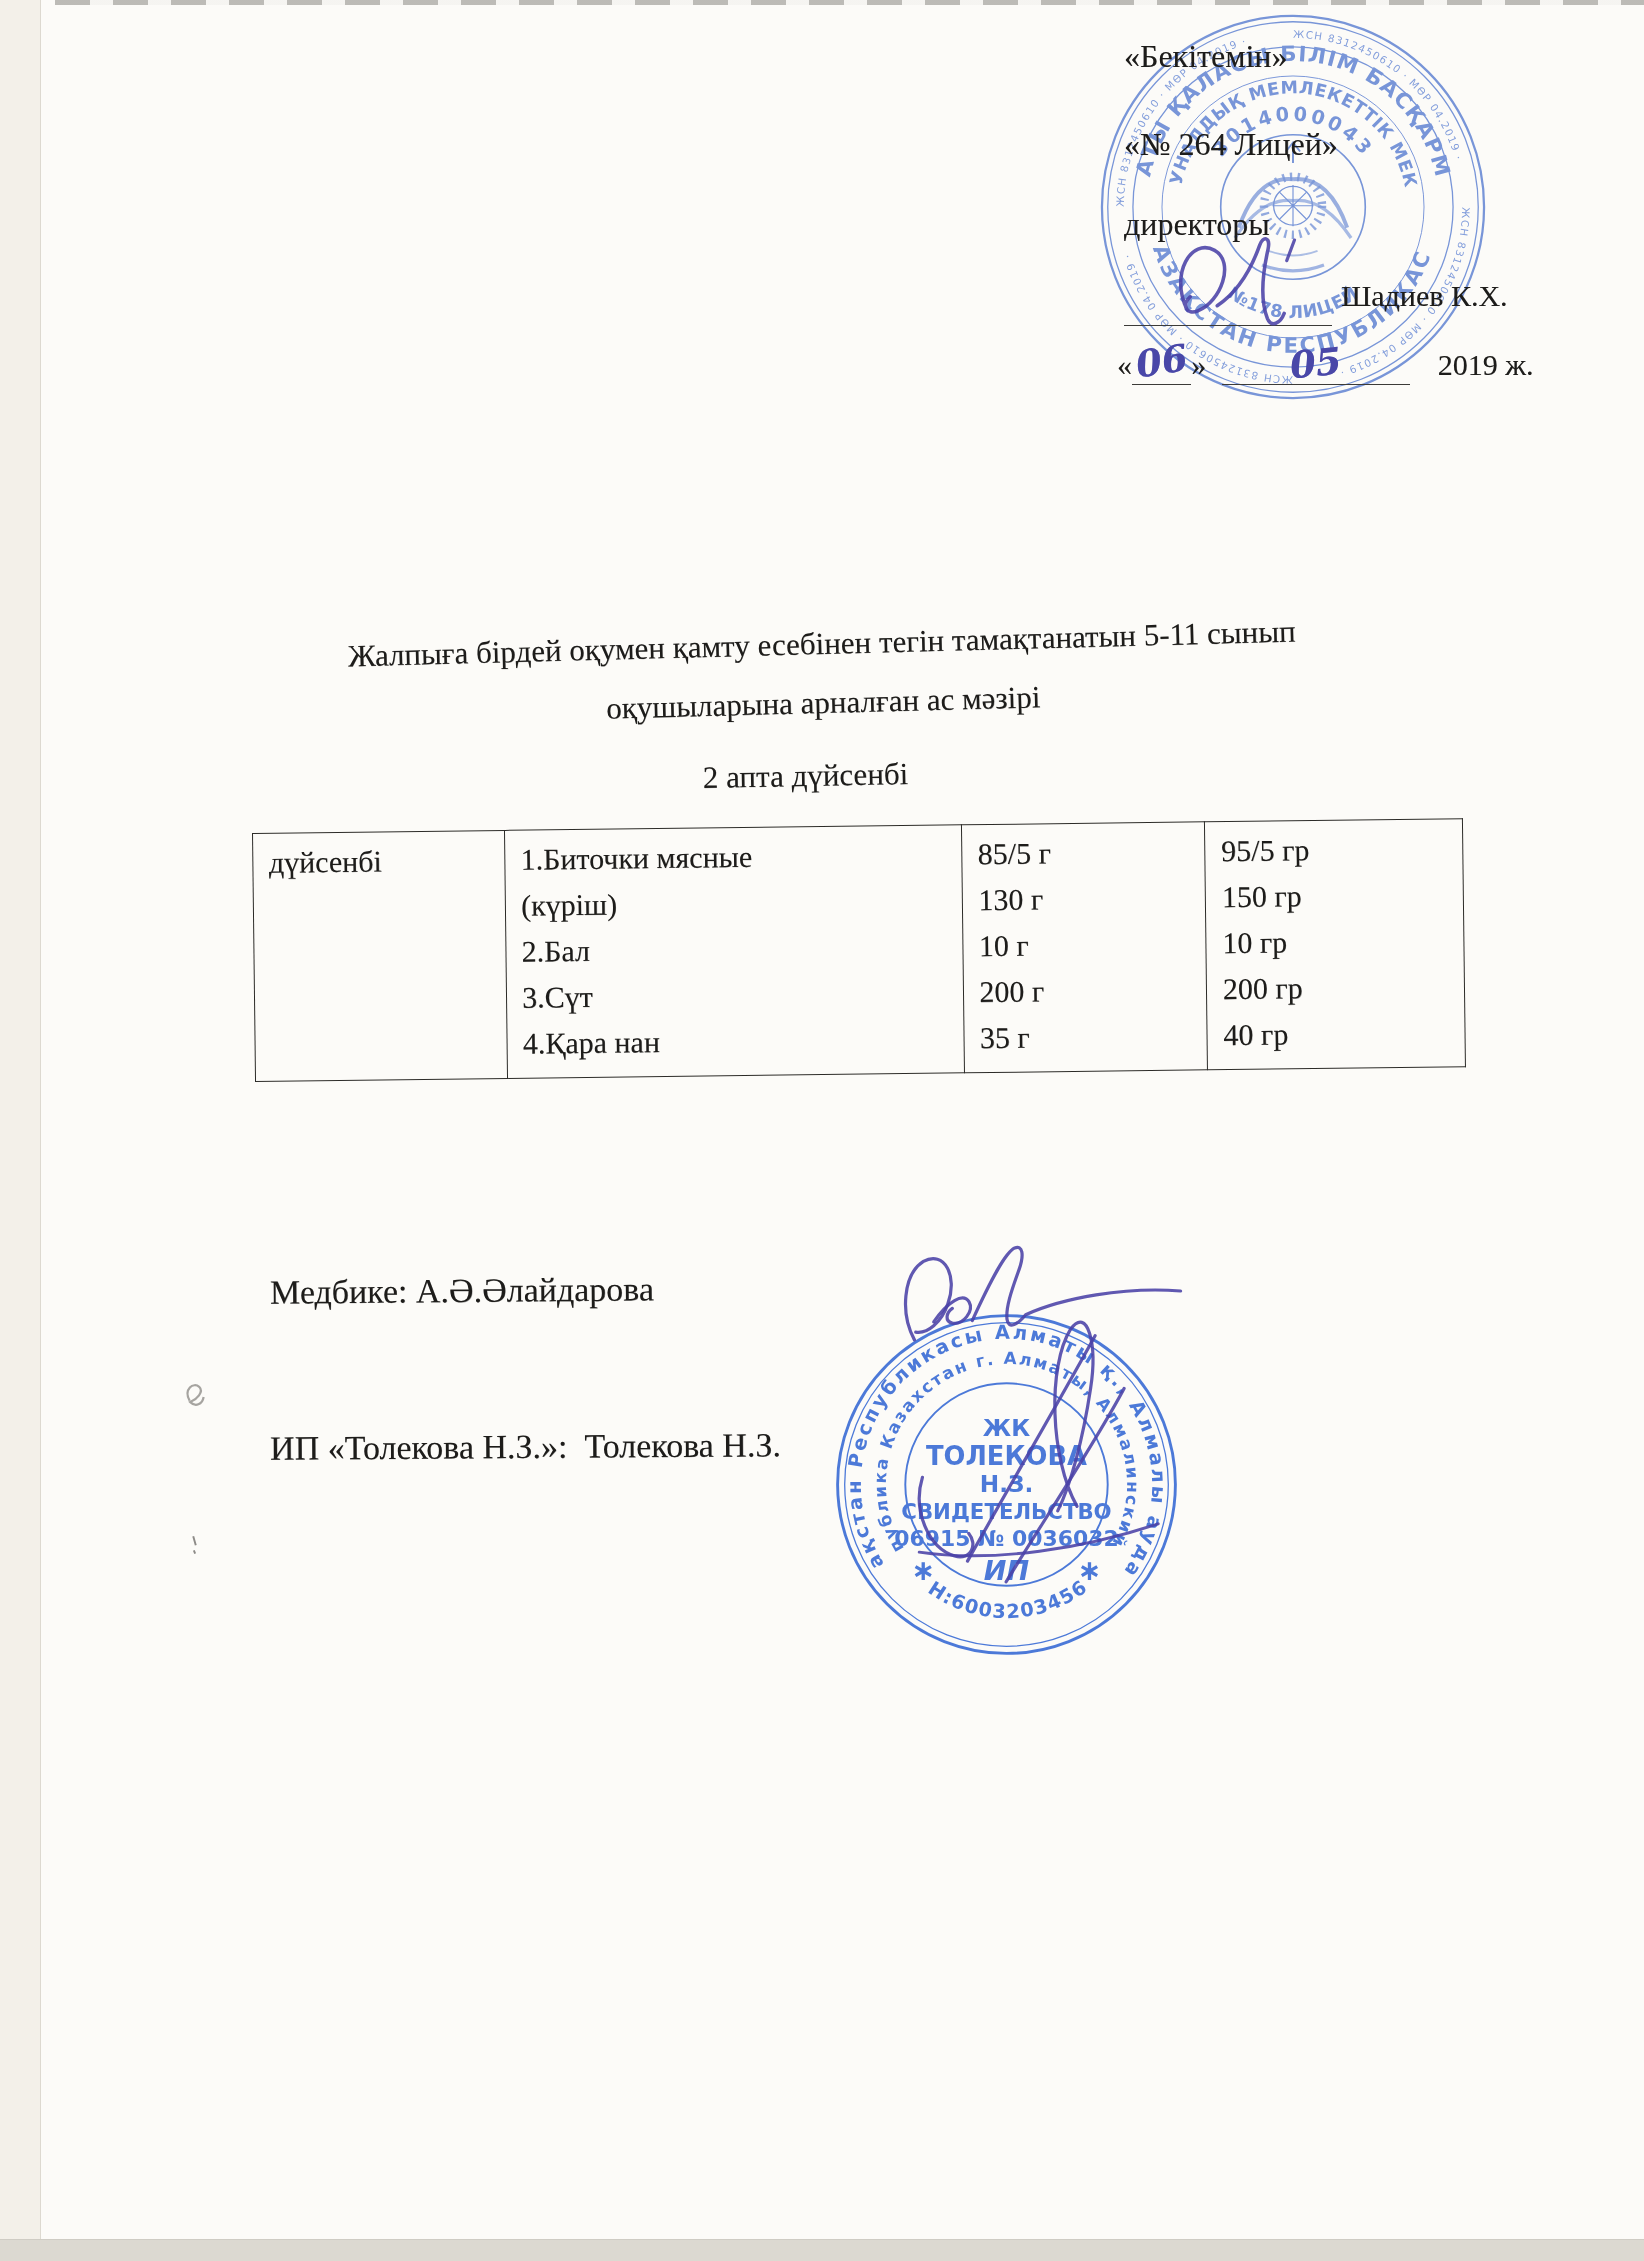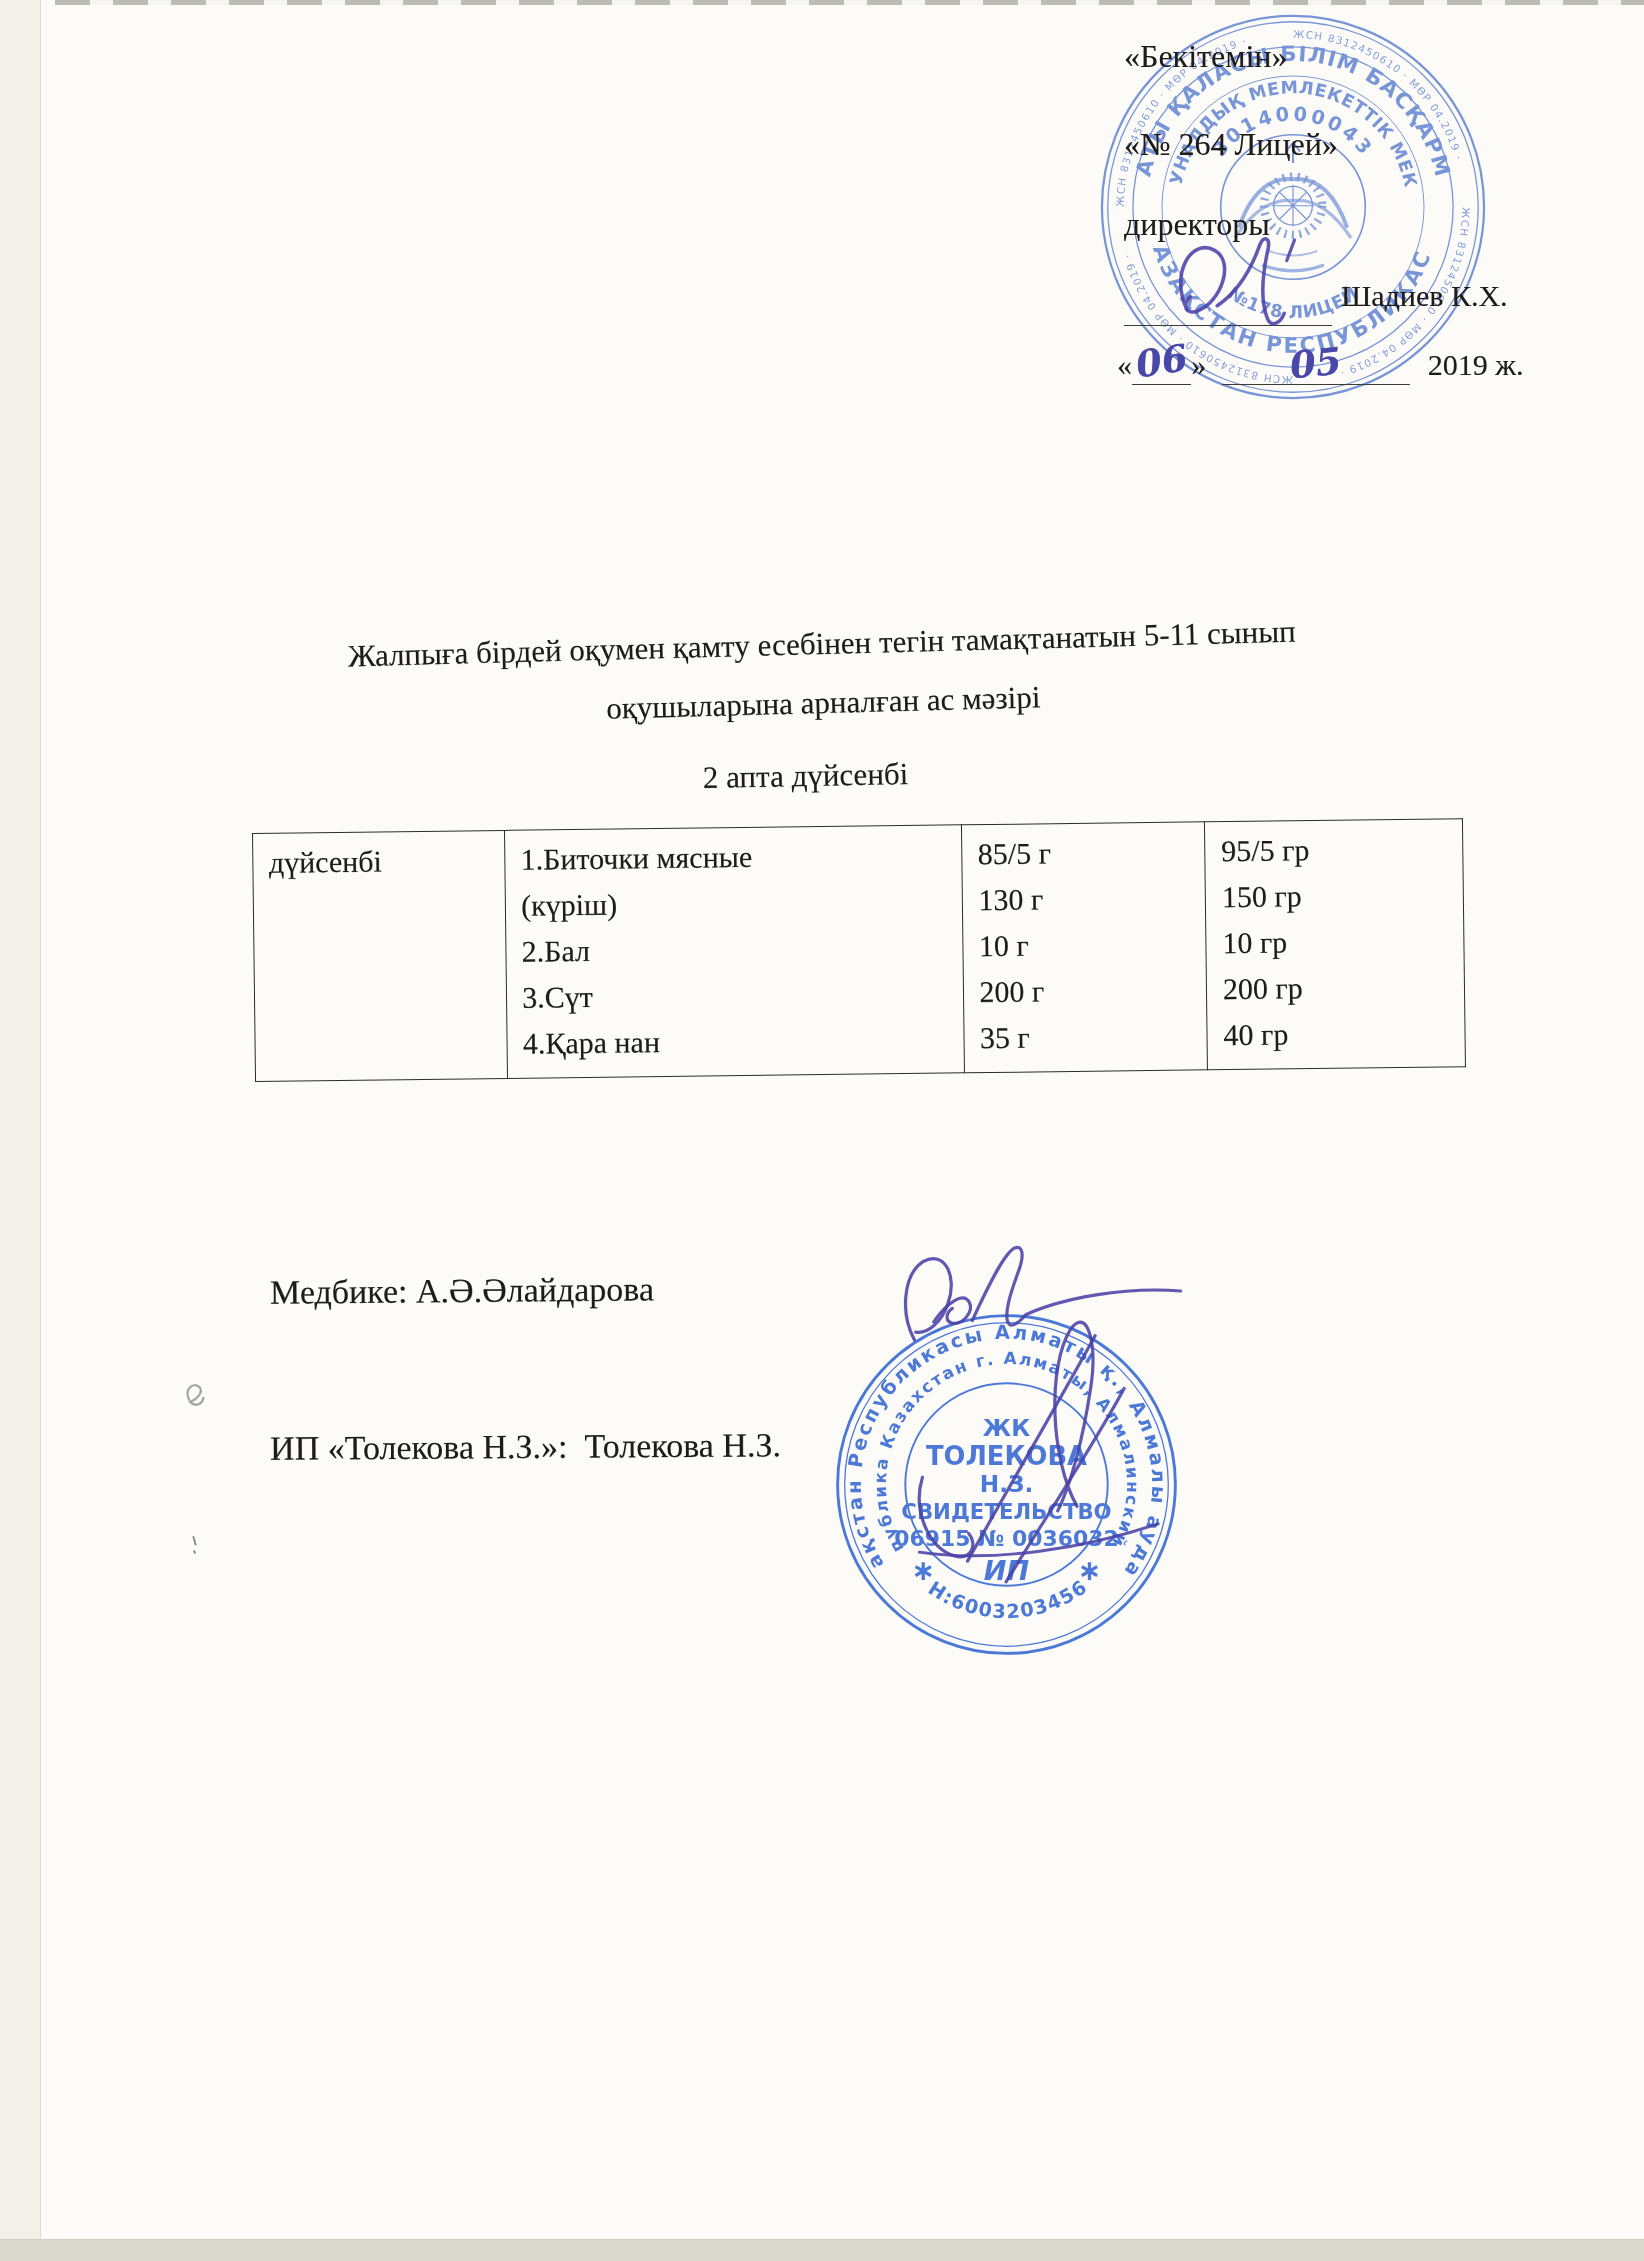--- a/index.html
+++ b/index.html
@@ -20,21 +20,21 @@
   .dir-name{font-size:30px;margin-left:9px;position:relative;top:-13px;white-space:nowrap;}
   .date-row{position:absolute;left:1117px;top:330px;height:55px;display:flex;align-items:flex-end;z-index:3;font-size:30px;}
   .hand{font-family:"DejaVu Serif",serif;font-style:italic;color:#4947a8;font-weight:bold;
         text-shadow:0 0 0.6px rgba(73,71,168,.6);}
   .d-day{border-bottom:1.6px solid #3c3b38;padding:0 3.9px;font-size:37px;line-height:45px;}
   .d-day .hand{display:inline-block;transform:rotate(-9deg);}
   .d-q{padding-bottom:2.6px;}
   .d-month{border-bottom:1.6px solid #3c3b38;width:188px;text-align:center;margin-left:15.5px;
            font-size:37px;line-height:41px;}
   .d-month .hand{display:inline-block;transform:rotate(-6deg);}
-  .d-year{margin-left:18px;padding-bottom:2.6px;white-space:nowrap;}
+  .d-year{margin-left:28px;padding-bottom:2.6px;white-space:nowrap;}
   
   .title{position:absolute;left:0;right:0;top:614px;text-align:center;font-size:31px;line-height:59px;
          white-space:pre-line;transform:rotate(-1.5deg);z-index:2;}
   .subtitle{position:absolute;left:0;right:0;top:758px;text-align:center;font-size:31px;
             transform:translateX(-17px) rotate(-1.1deg);z-index:2;}
   
   .menu-table{position:absolute;left:252px;top:833px;width:1211px;border-collapse:collapse;
               transform:rotate(-.7deg);transform-origin:left top;z-index:2;}
   .menu-table td{border:1.6px solid #2c2b28;vertical-align:top;padding:6.4px 5.2px 10.3px 15.5px;
                  font-size:30px;line-height:46px;}

